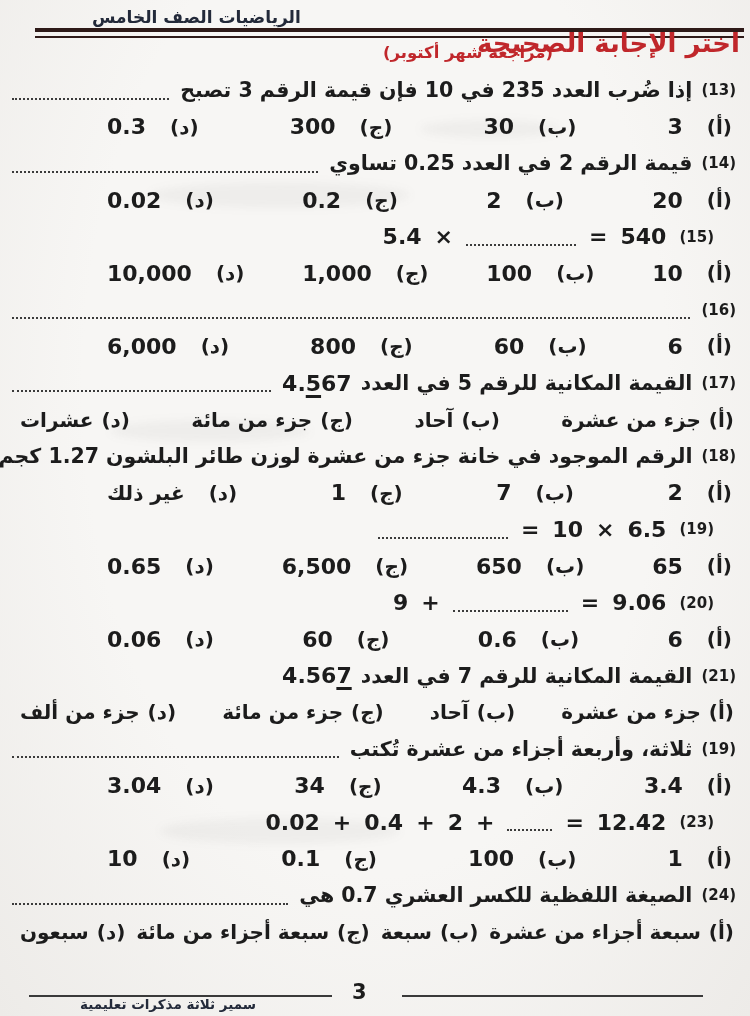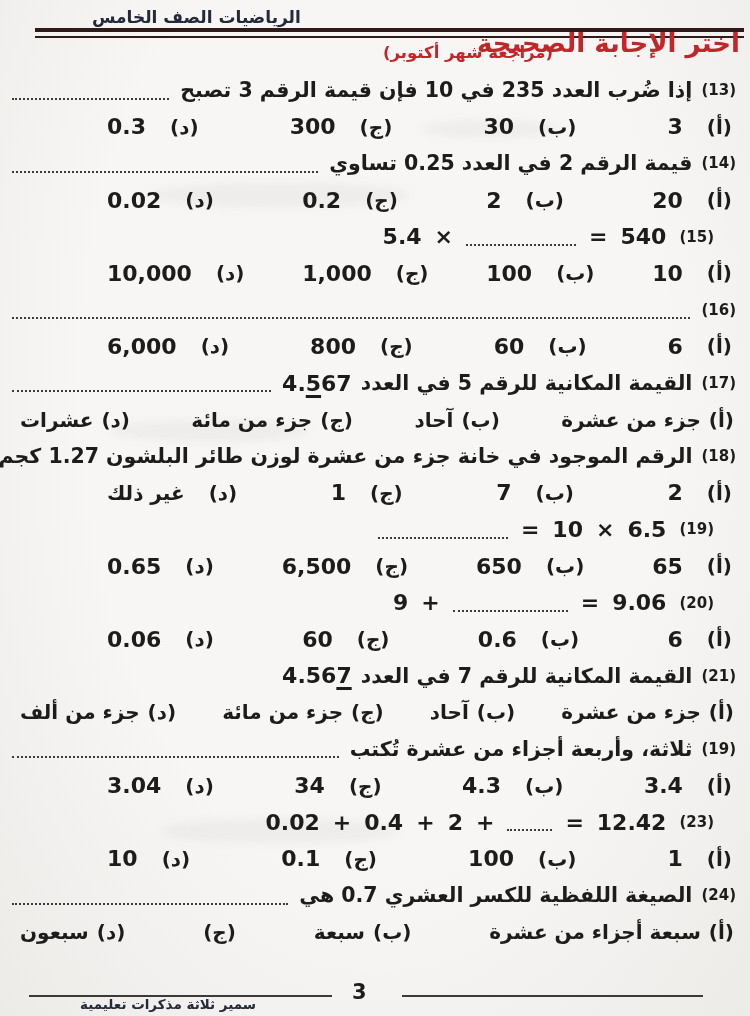--- a/index.html
+++ b/index.html
@@ -344,20 +344,21 @@
         <span class="opt">
           <span class="letter">(أ)</span>
           <span class="val">سبعة أجزاء من عشرة</span>
         </span>
         <span class="opt">
           <span class="letter">(ب)</span>
           <span class="val">سبعة</span>
         </span>
         <span class="opt">
           <span class="letter">(ج)</span>
+          <span class="val">سبعة أجزاء من مائة</span>
         </span>
         <span class="opt">
           <span class="letter">(د)</span>
           <span class="val">سبعون</span>
         </span>
       </div>
     </main>
 
   <div class="f-line l"></div>
   <div class="page-num">3</div>

